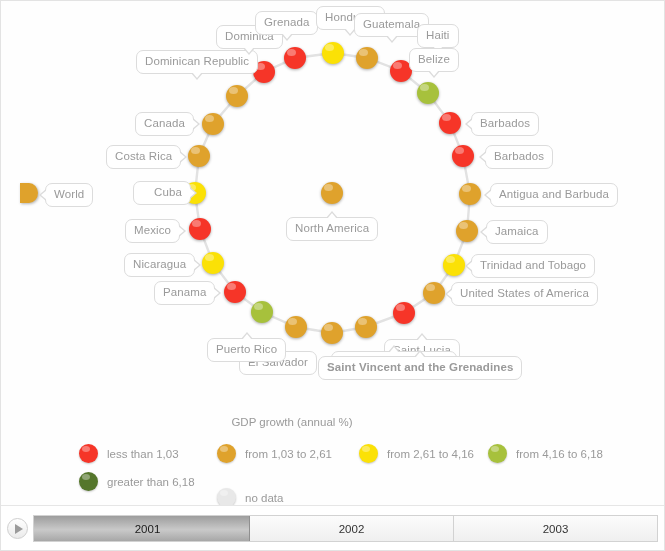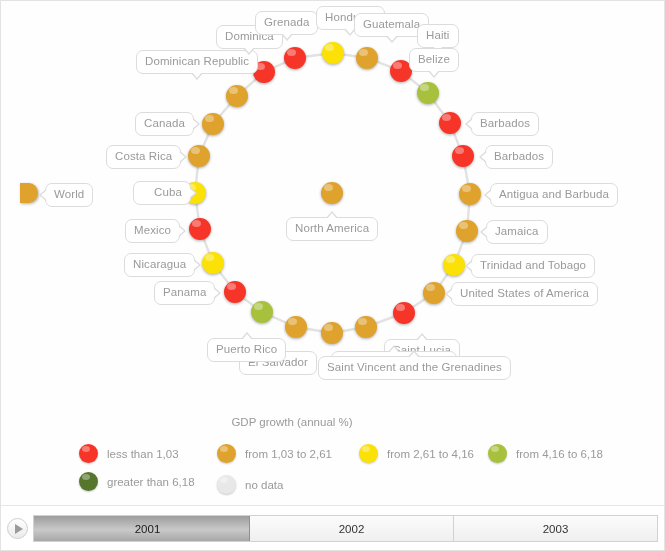--- a/index.html
+++ b/index.html
@@ -233,21 +233,21 @@
         <div class="label p-down" style="left: 368px; top: 23px; margin-left: 48px;"><span>Haiti</span><span class="nub"></span><span class="nub-i"></span></div>
         <div class="label p-down" style="left: 408px; top: 47px;"><span>Belize</span><span class="nub"></span><span class="nub-i"></span></div>
         <div class="label p-left" style="left: 470px; top: 111px;"><span>Barbados</span><span class="nub"></span><span class="nub-i"></span></div>
         <div class="label p-left" style="left: 484px; top: 144px;"><span>Barbados</span><span class="nub"></span><span class="nub-i"></span></div>
         <div class="label p-left" style="left: 489px; top: 182px;"><span>Antigua and Barbuda</span><span class="nub"></span><span class="nub-i"></span></div>
         <div class="label p-left" style="left: 485px; top: 219px;"><span>Jamaica</span><span class="nub"></span><span class="nub-i"></span></div>
         <div class="label p-left" style="left: 470px; top: 253px;"><span>Trinidad and Tobago</span><span class="nub"></span><span class="nub-i"></span></div>
         <div class="label p-left" style="left: 450px; top: 281px;"><span>United States of America</span><span class="nub"></span><span class="nub-i"></span></div>
         <div class="label p-up" style="left: 383px; top: 338px;"><span>Saint Lucia</span><span class="nub"></span><span class="nub-i"></span></div>
         <div class="label p-up" style="left: 330px; top: 350px;"><span>Saint Kitts and Nevis</span><span class="nub"></span><span class="nub-i"></span></div>
-        <div class="label p-up" style="left: 317px; top: 355px;"><span>Saint Vincent and the Grenadines</span><span class="nub"></span><span class="nub-i"></span></div>
+        <div class="label p-up" style="left: 317px; top: 355px; font-weight: bold;"><span>Saint Vincent and the Grenadines</span><span class="nub"></span><span class="nub-i"></span></div>
         <div class="label p-up" style="left: 238px; top: 350px;"><span>El Salvador</span><span class="nub"></span><span class="nub-i"></span></div>
         <div class="label p-up" style="left: 206px; top: 337px;"><span>Puerto Rico</span><span class="nub"></span><span class="nub-i"></span></div>
         <div class="label p-right" style="left: 153px; top: 280px;"><span>Panama</span><span class="nub"></span><span class="nub-i"></span></div>
         <div class="label p-right" style="left: 123px; top: 252px;"><span>Nicaragua</span><span class="nub"></span><span class="nub-i"></span></div>
         <div class="label p-right" style="left: 124px; top: 218px;"><span>Mexico</span><span class="nub"></span><span class="nub-i"></span></div>
         <div class="label p-right" style="left: 132px; top: 180px; padding-left: 20px;"><span>Cuba</span><span class="nub"></span><span class="nub-i"></span></div>
         <div class="label p-right" style="left: 105px; top: 144px;"><span>Costa Rica</span><span class="nub"></span><span class="nub-i"></span></div>
         <div class="label p-right" style="left: 134px; top: 111px;"><span>Canada</span><span class="nub"></span><span class="nub-i"></span></div>
       </div>
   </div>
@@ -270,21 +270,21 @@
         <div class="legend-item" style="left: 487px; top: 0px;">
           <span class="legend-swatch" style="background: rgb(167, 193, 60);"></span>
           <span>from 4,16 to 6,18</span>
         </div>
       </div>
     <div class="legend-row" id="legend-row-2" style="top: 56px; height: 22px;">
         <div class="legend-item" style="left: 78px; top: 0px;">
           <span class="legend-swatch" style="background: rgb(85, 118, 43);"></span>
           <span>greater than 6,18</span>
         </div>
-        <div class="legend-item" style="left: 216px; top: 3px;">
+        <div class="legend-item" style="left: 216px; top: 16px;">
           <span class="legend-swatch" style="background: rgb(232, 232, 232);"></span>
           <span>no data</span>
         </div>
       </div>
   </div>
 
   <div id="timeline">
     <div id="play-button" role="button">
       <span class="tri"></span>
     </div>

